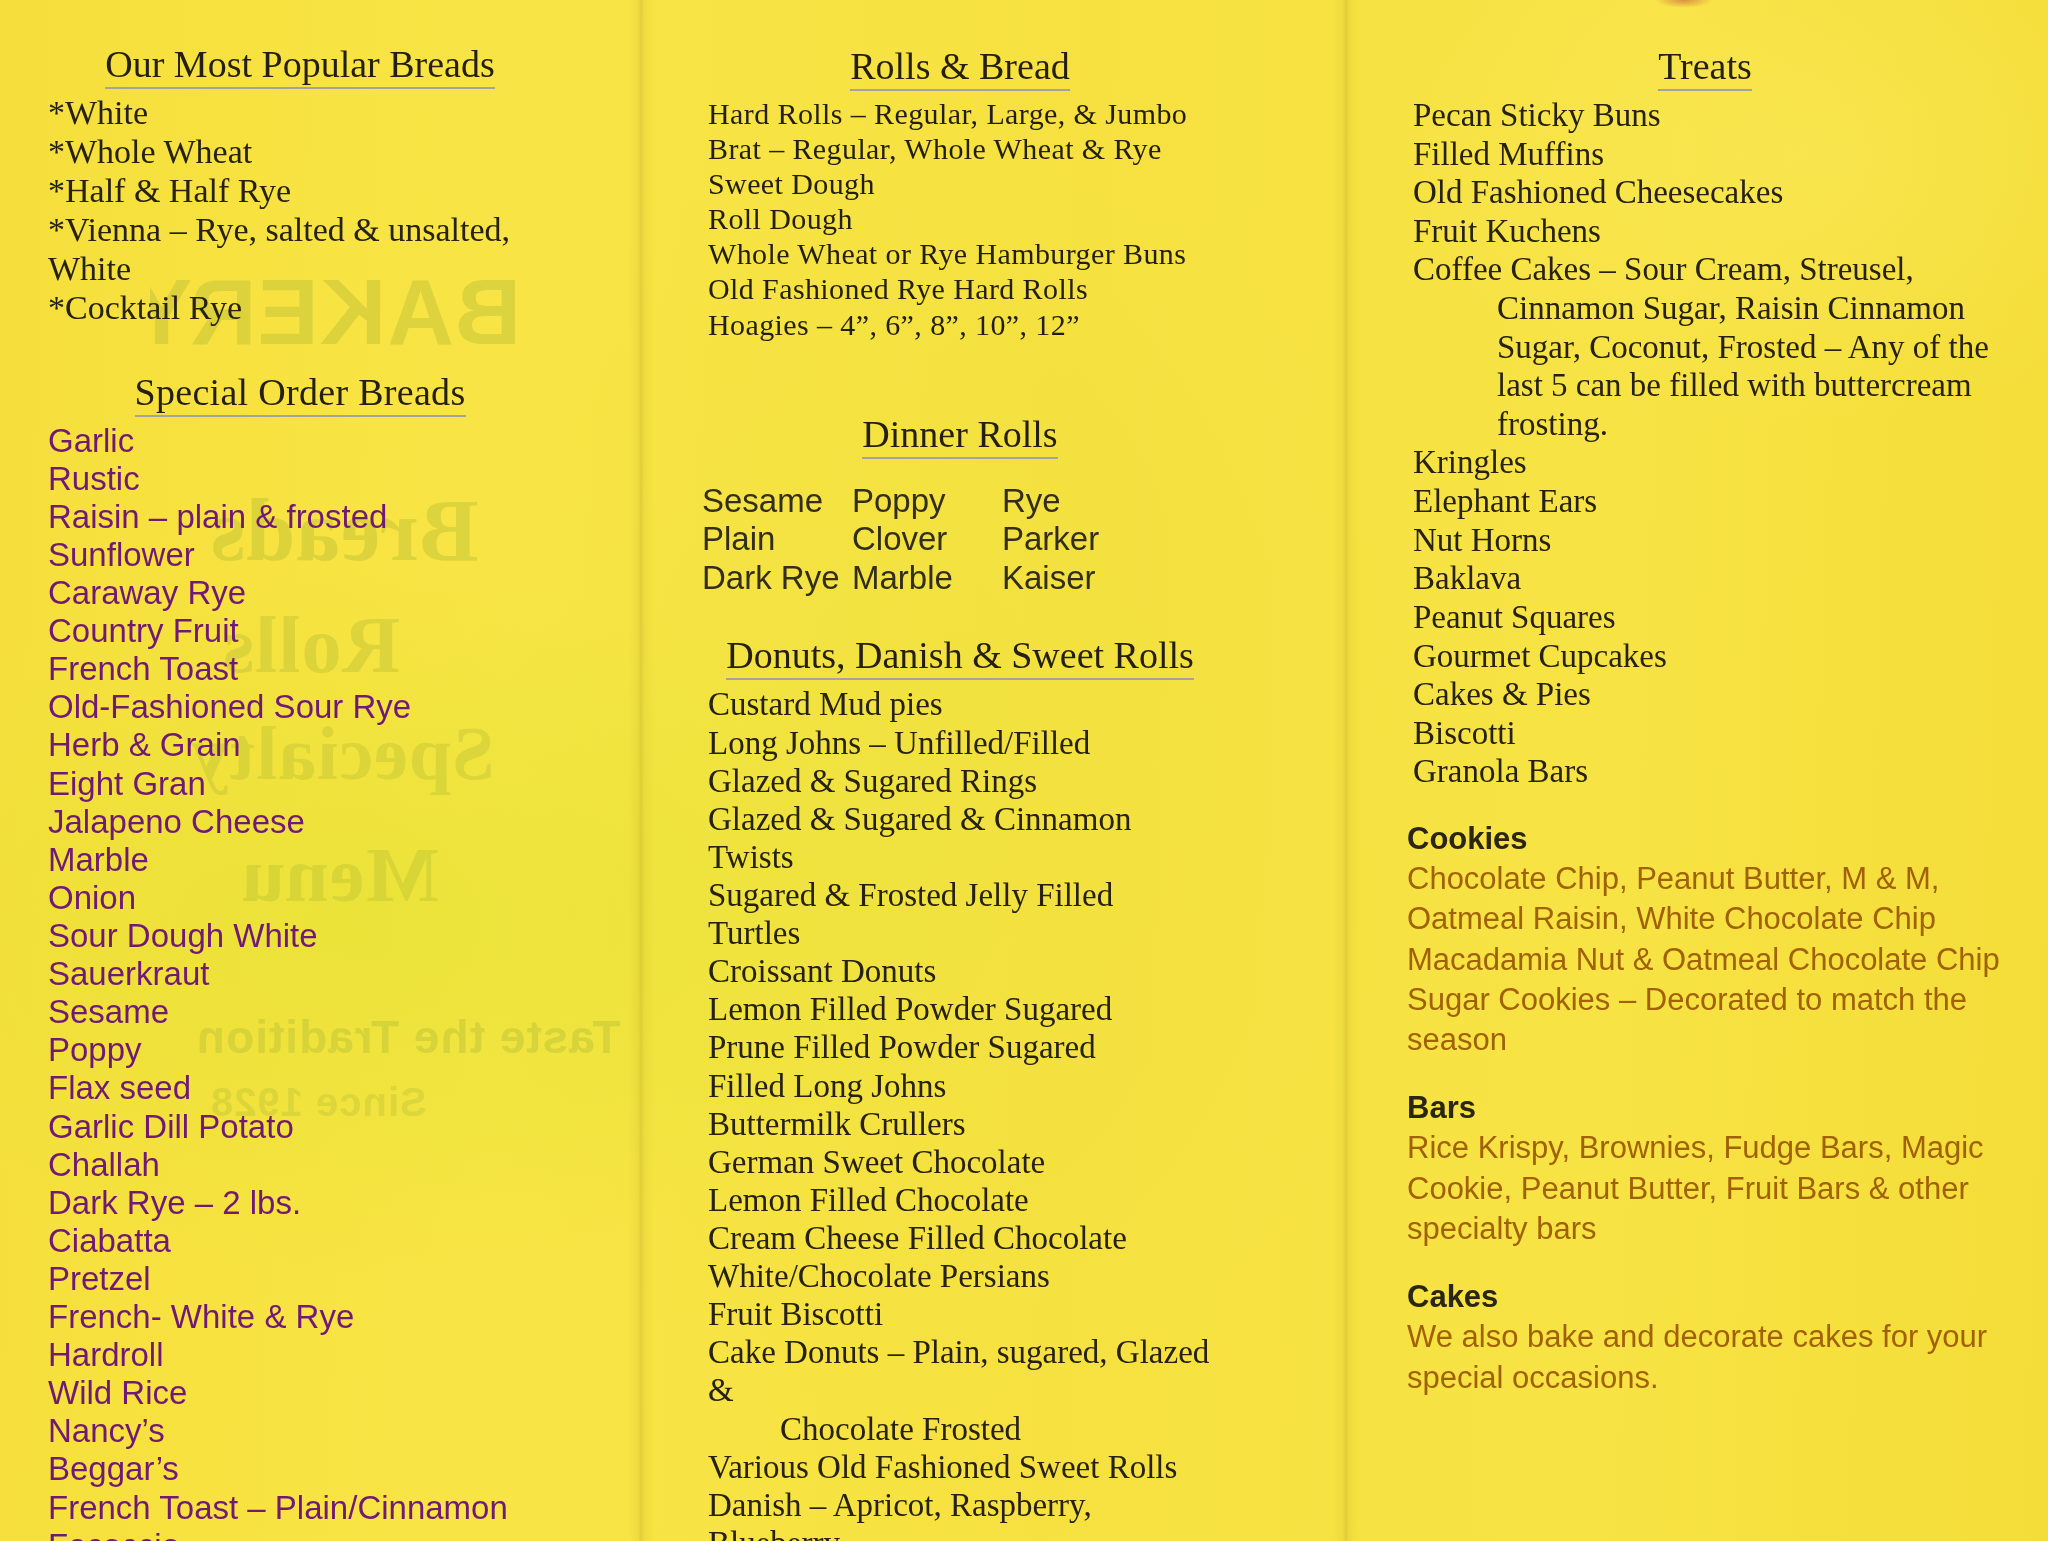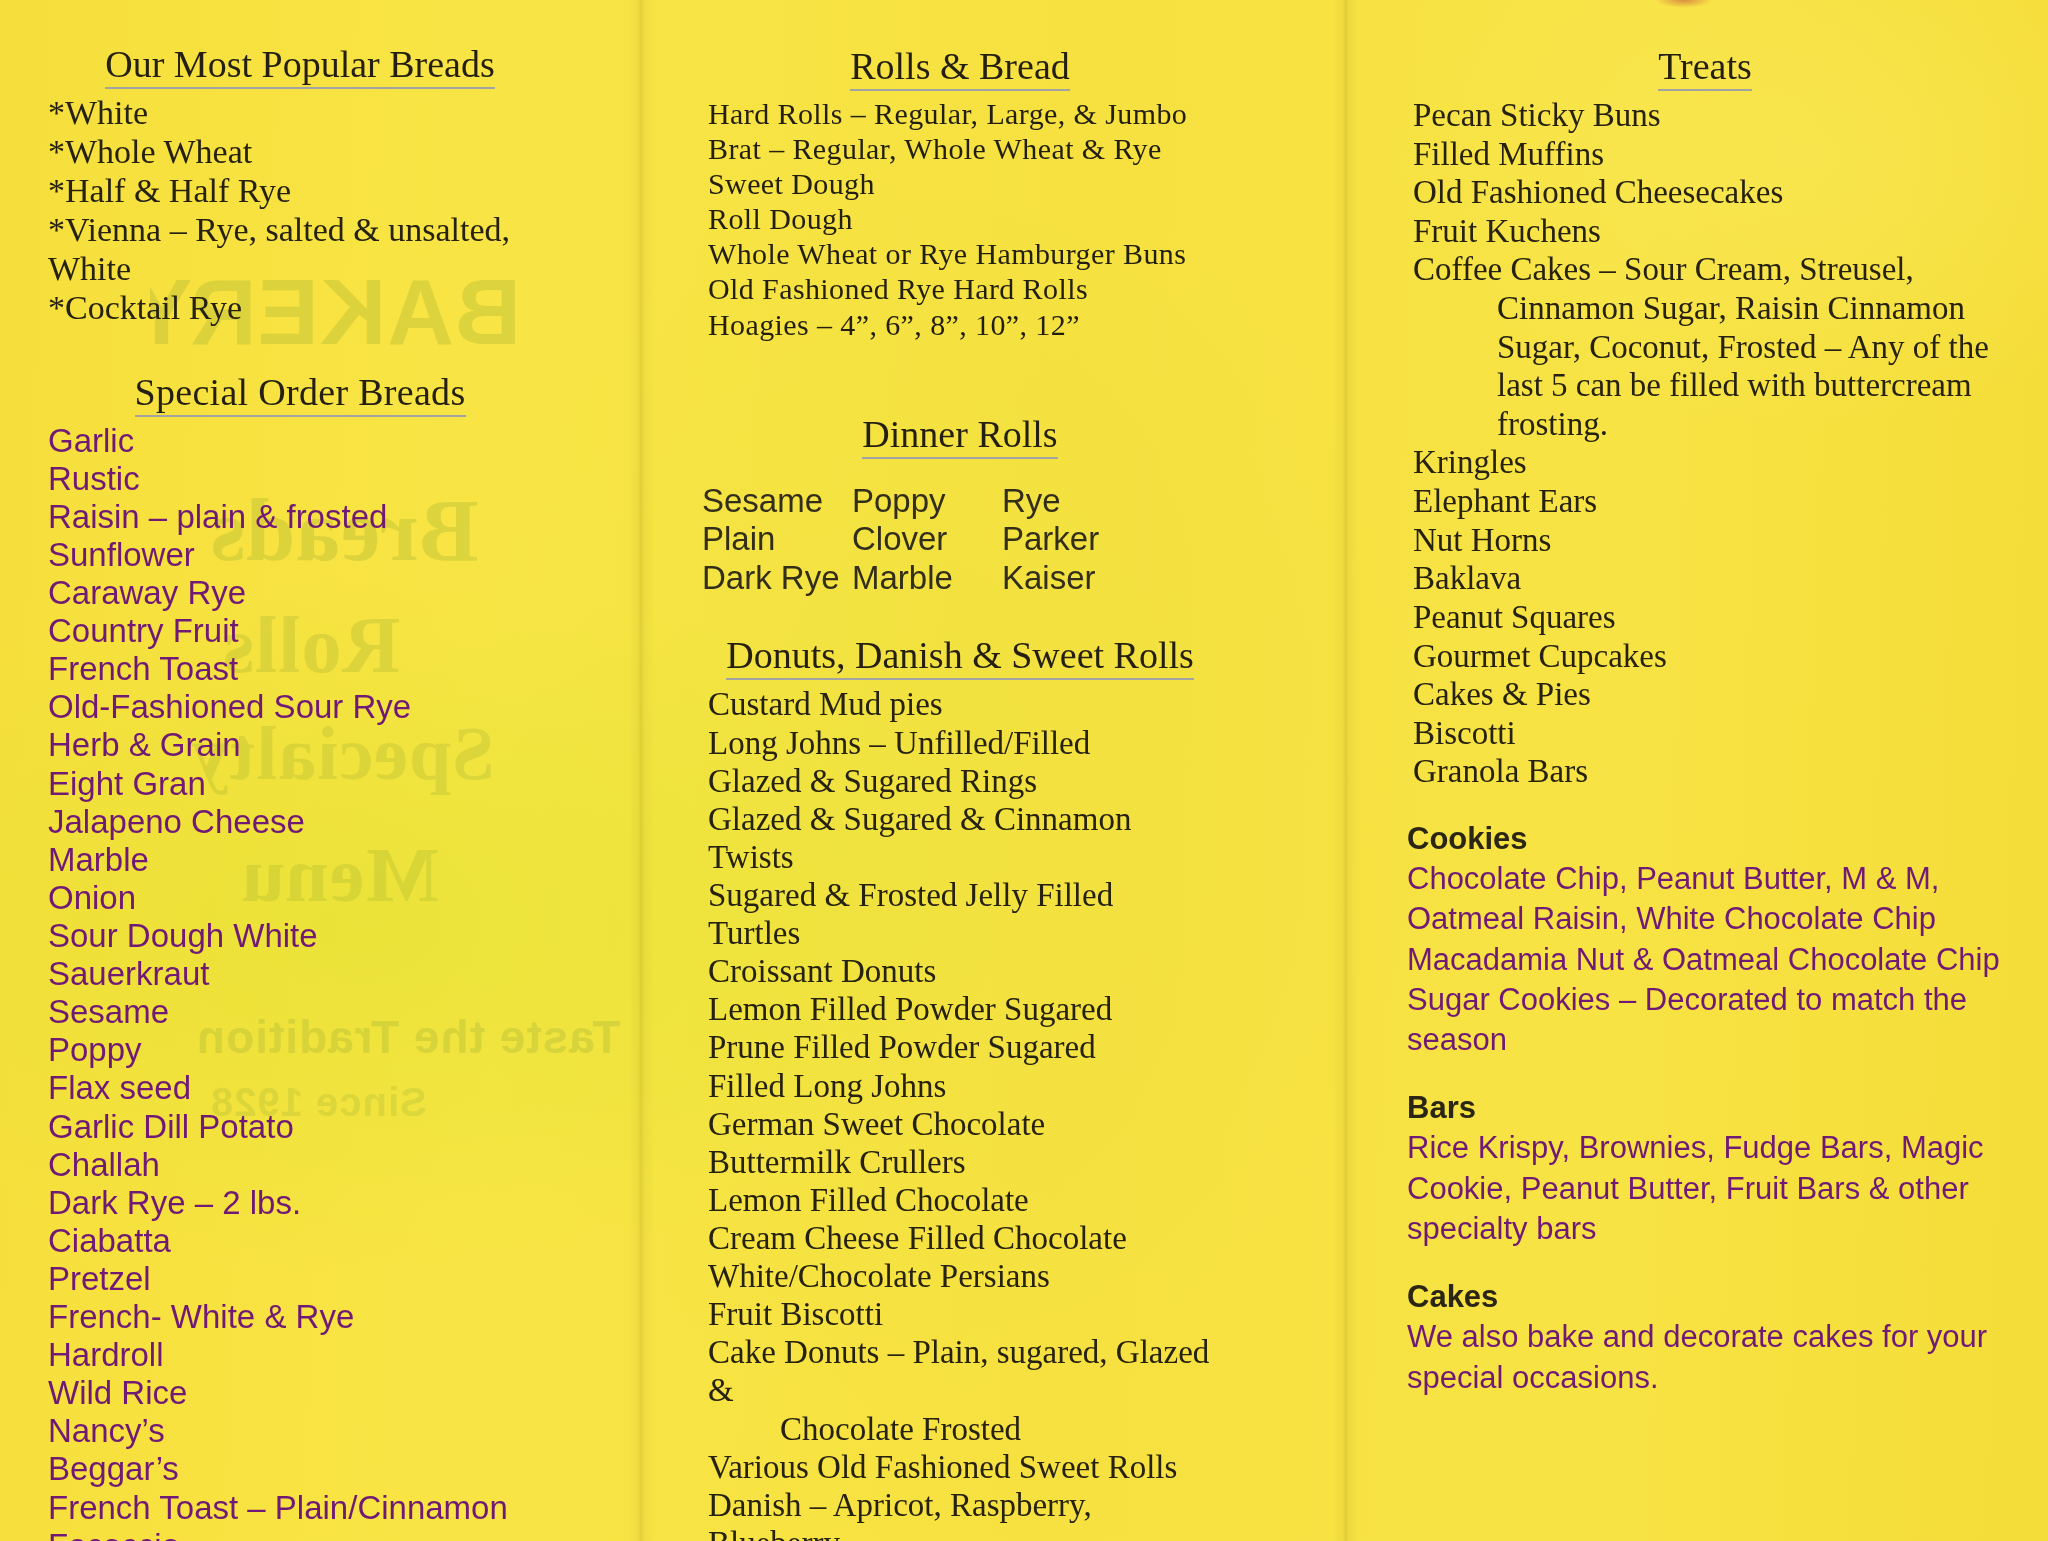--- a/index.html
+++ b/index.html
@@ -143,21 +143,21 @@
 
   .sub-block{margin-top:30px;padding-left:2px;}
   .sub-head{
     font-family:"Liberation Sans", sans-serif;
     font-weight:bold;font-size:31px;
     color:#2b2614;margin-bottom:2px;
   }
   .sub-body{
     font-family:"Liberation Sans", sans-serif;
     font-size:31px;line-height:1.30;
-    color:#701a75;
+    color:#a16207;
   }
   .sub-body div{white-space:pre-wrap;}
 </style>
 </head>
 <body>
 
 <div class="paper-tint"></div>
 
 <div class="ghost-layer">
   <div class="ghost g1">BAKERY</div>
@@ -267,22 +267,22 @@
       <li>Custard Mud pies</li>
       <li>Long Johns – Unfilled/Filled</li>
       <li>Glazed &amp; Sugared Rings</li>
       <li>Glazed &amp; Sugared &amp; Cinnamon Twists</li>
       <li>Sugared &amp; Frosted Jelly Filled</li>
       <li>Turtles</li>
       <li>Croissant Donuts</li>
       <li>Lemon Filled Powder Sugared</li>
       <li>Prune Filled Powder Sugared</li>
       <li>Filled Long Johns</li>
+      <li>Buttermilk Crullers</li>
       <li>German Sweet Chocolate</li>
-      <li>Buttermilk Crullers</li>
       <li>Lemon Filled Chocolate</li>
       <li>Cream Cheese Filled Chocolate</li>
       <li>White/Chocolate Persians</li>
       <li>Fruit Biscotti</li>
       <li>Cake Donuts – Plain, sugared, Glazed &amp;</li>
       <li class="indent">Chocolate Frosted</li>
       <li>Various Old Fashioned Sweet Rolls</li>
       <li>Danish – Apricot, Raspberry, Blueberry,</li>
       <li class="indent">Cheese, Lemon, Apple, &amp; Cherry</li>
     </ul>

